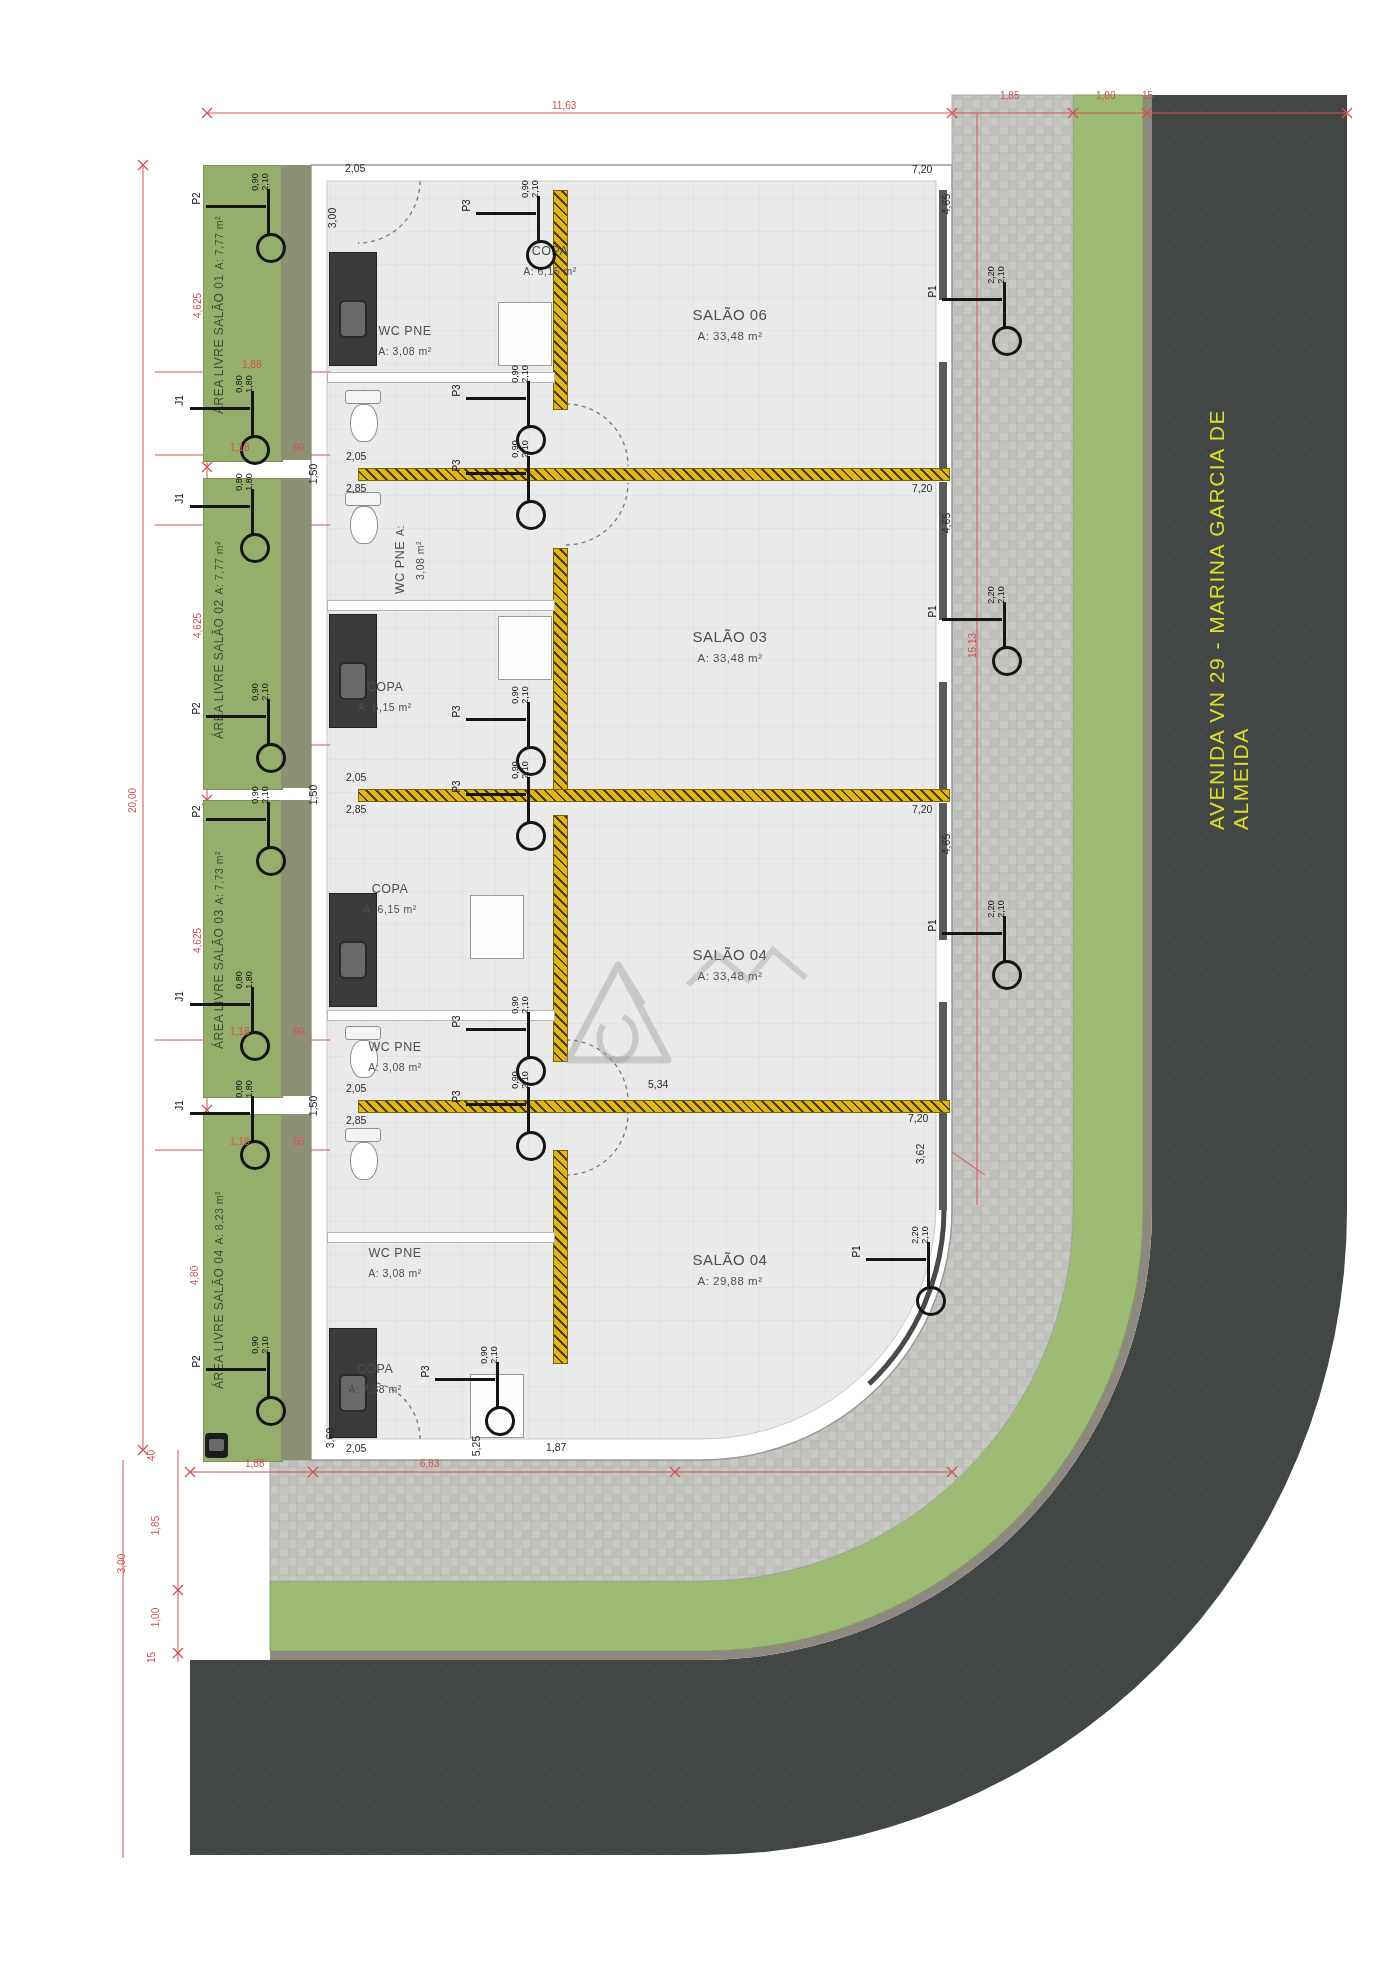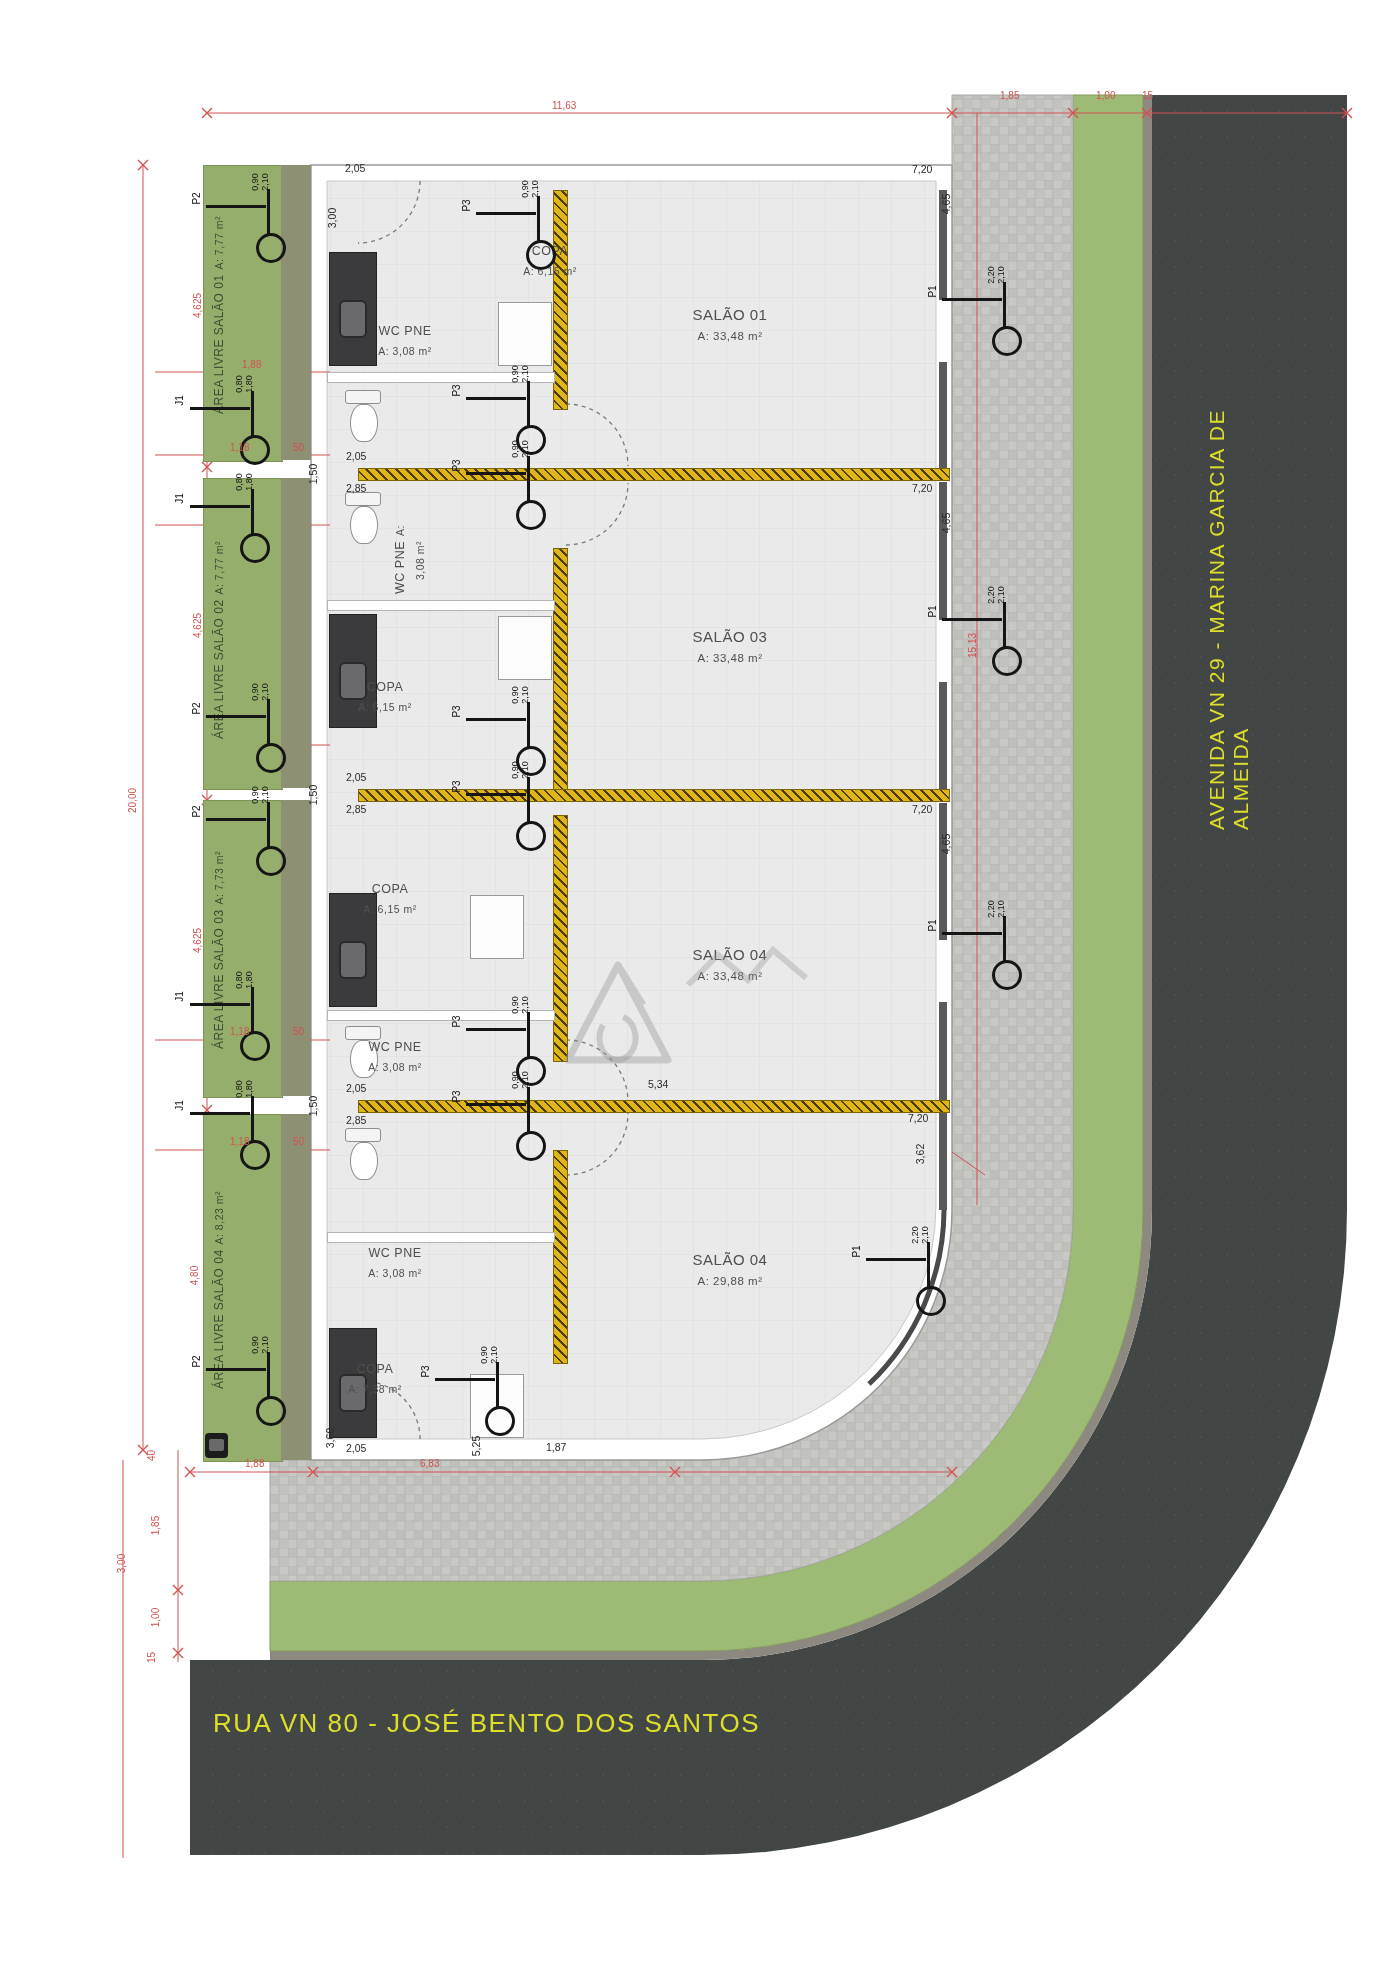--- a/index.html
+++ b/index.html
@@ -191,21 +191,21 @@
   <div class="toilet-t" style="left:345px;top:1026px;width:34px;height:12px;"></div>
   <div class="toilet-b" style="left:350px;top:1040px;width:26px;height:36px;"></div>
   <div class="toilet-t" style="left:345px;top:1128px;width:34px;height:12px;"></div>
   <div class="toilet-b" style="left:350px;top:1142px;width:26px;height:36px;"></div>
 
   <div class="abs" style="left:205px;top:1433px;width:23px;height:25px;background:#1c1c1c;border-radius:4px;">
     <div style="position:absolute;left:4px;top:6px;width:15px;height:12px;background:#6a6a6a;border-radius:2px;"></div>
   </div>
 
   <div class="roomlbl" style="left:660px;top:305px;width:140px;">
-    <span class="rn">SALÃO 01</span><br><span class="ra">A: 33,48 m²</span>
+    <span class="rn">SALÃO 06</span><br><span class="ra">A: 33,48 m²</span>
   </div>
   <div class="roomlbl" style="left:660px;top:627px;width:140px;">
     <span class="rn">SALÃO 03</span><br><span class="ra">A: 33,48 m²</span>
   </div>
   <div class="roomlbl" style="left:660px;top:945px;width:140px;">
     <span class="rn">SALÃO 04</span><br><span class="ra">A: 33,48 m²</span>
   </div>
   <div class="roomlbl" style="left:660px;top:1250px;width:140px;">
     <span class="rn">SALÃO 04</span><br><span class="ra">A: 29,88 m²</span>
   </div>
@@ -492,15 +492,14 @@
   <span class="bdim rot" style="left:936px;top:838px;">4,65</span>
   <span class="bdim" style="left:908px;top:1112px;">7,20</span>
   <span class="bdim rot" style="left:910px;top:1148px;">3,62</span>
   <span class="bdim rot" style="left:320px;top:1432px;">3,60</span>
   <span class="bdim" style="left:346px;top:1442px;">2,05</span>
   <span class="bdim rot" style="left:466px;top:1440px;">5,25</span>
   <span class="bdim" style="left:546px;top:1441px;">1,87</span>
   <span class="bdim" style="left:648px;top:1078px;">5,34</span>
 
   <div class="street vert" style="left:1205px;top:330px;height:500px;font-size:21px;">AVENIDA VN 29 - MARINA GARCIA DE ALMEIDA</div>
-  <div class="street" style="left:213px;top:1708px;font-size:26px;">RUA VN 80 - JOSÉ BENTO DOS SANTOS</div>
 
 </div>
 
 </body></html>

